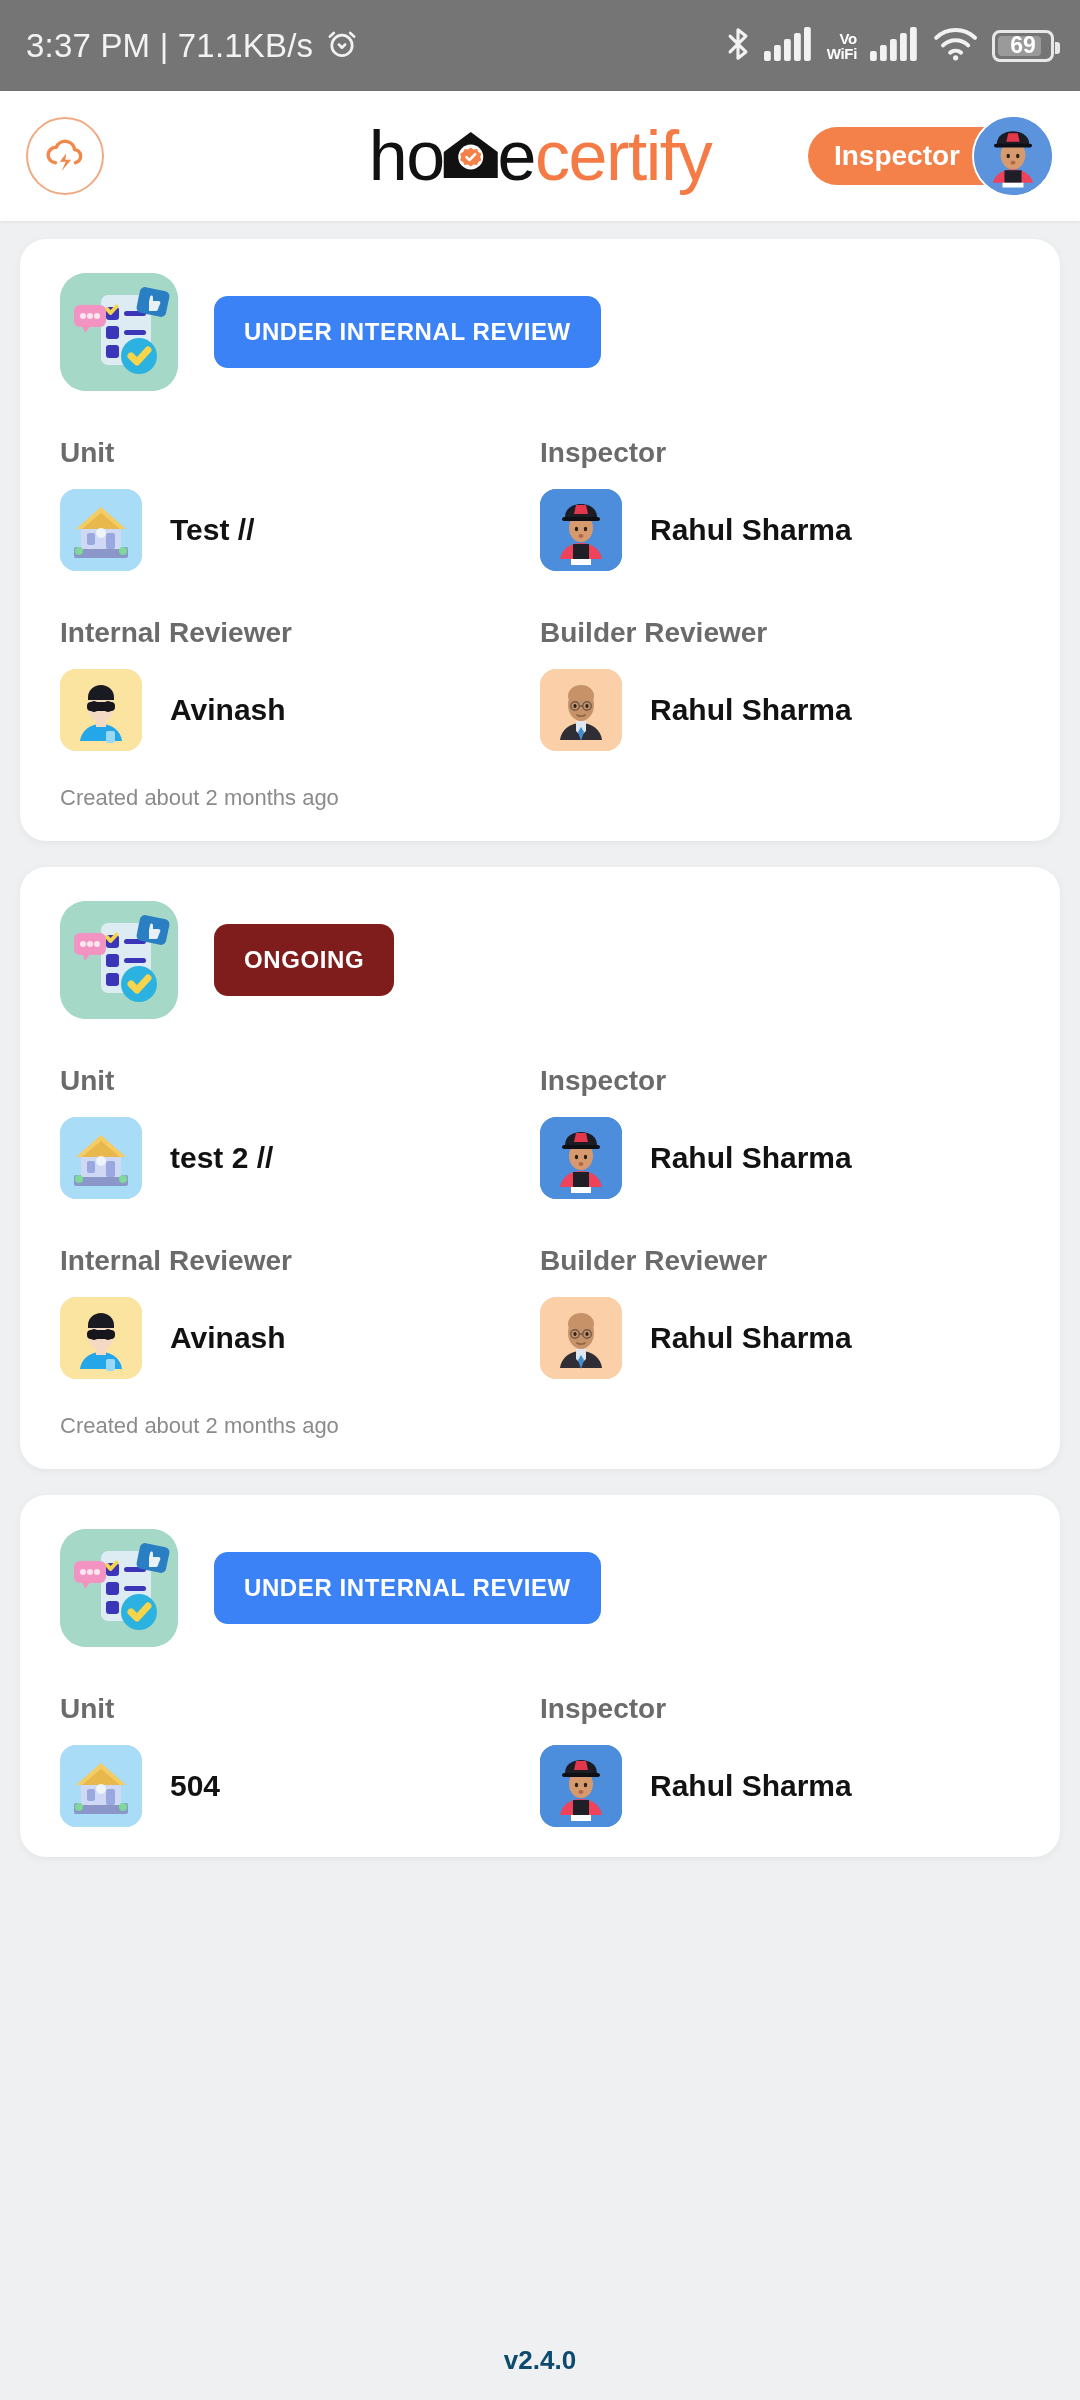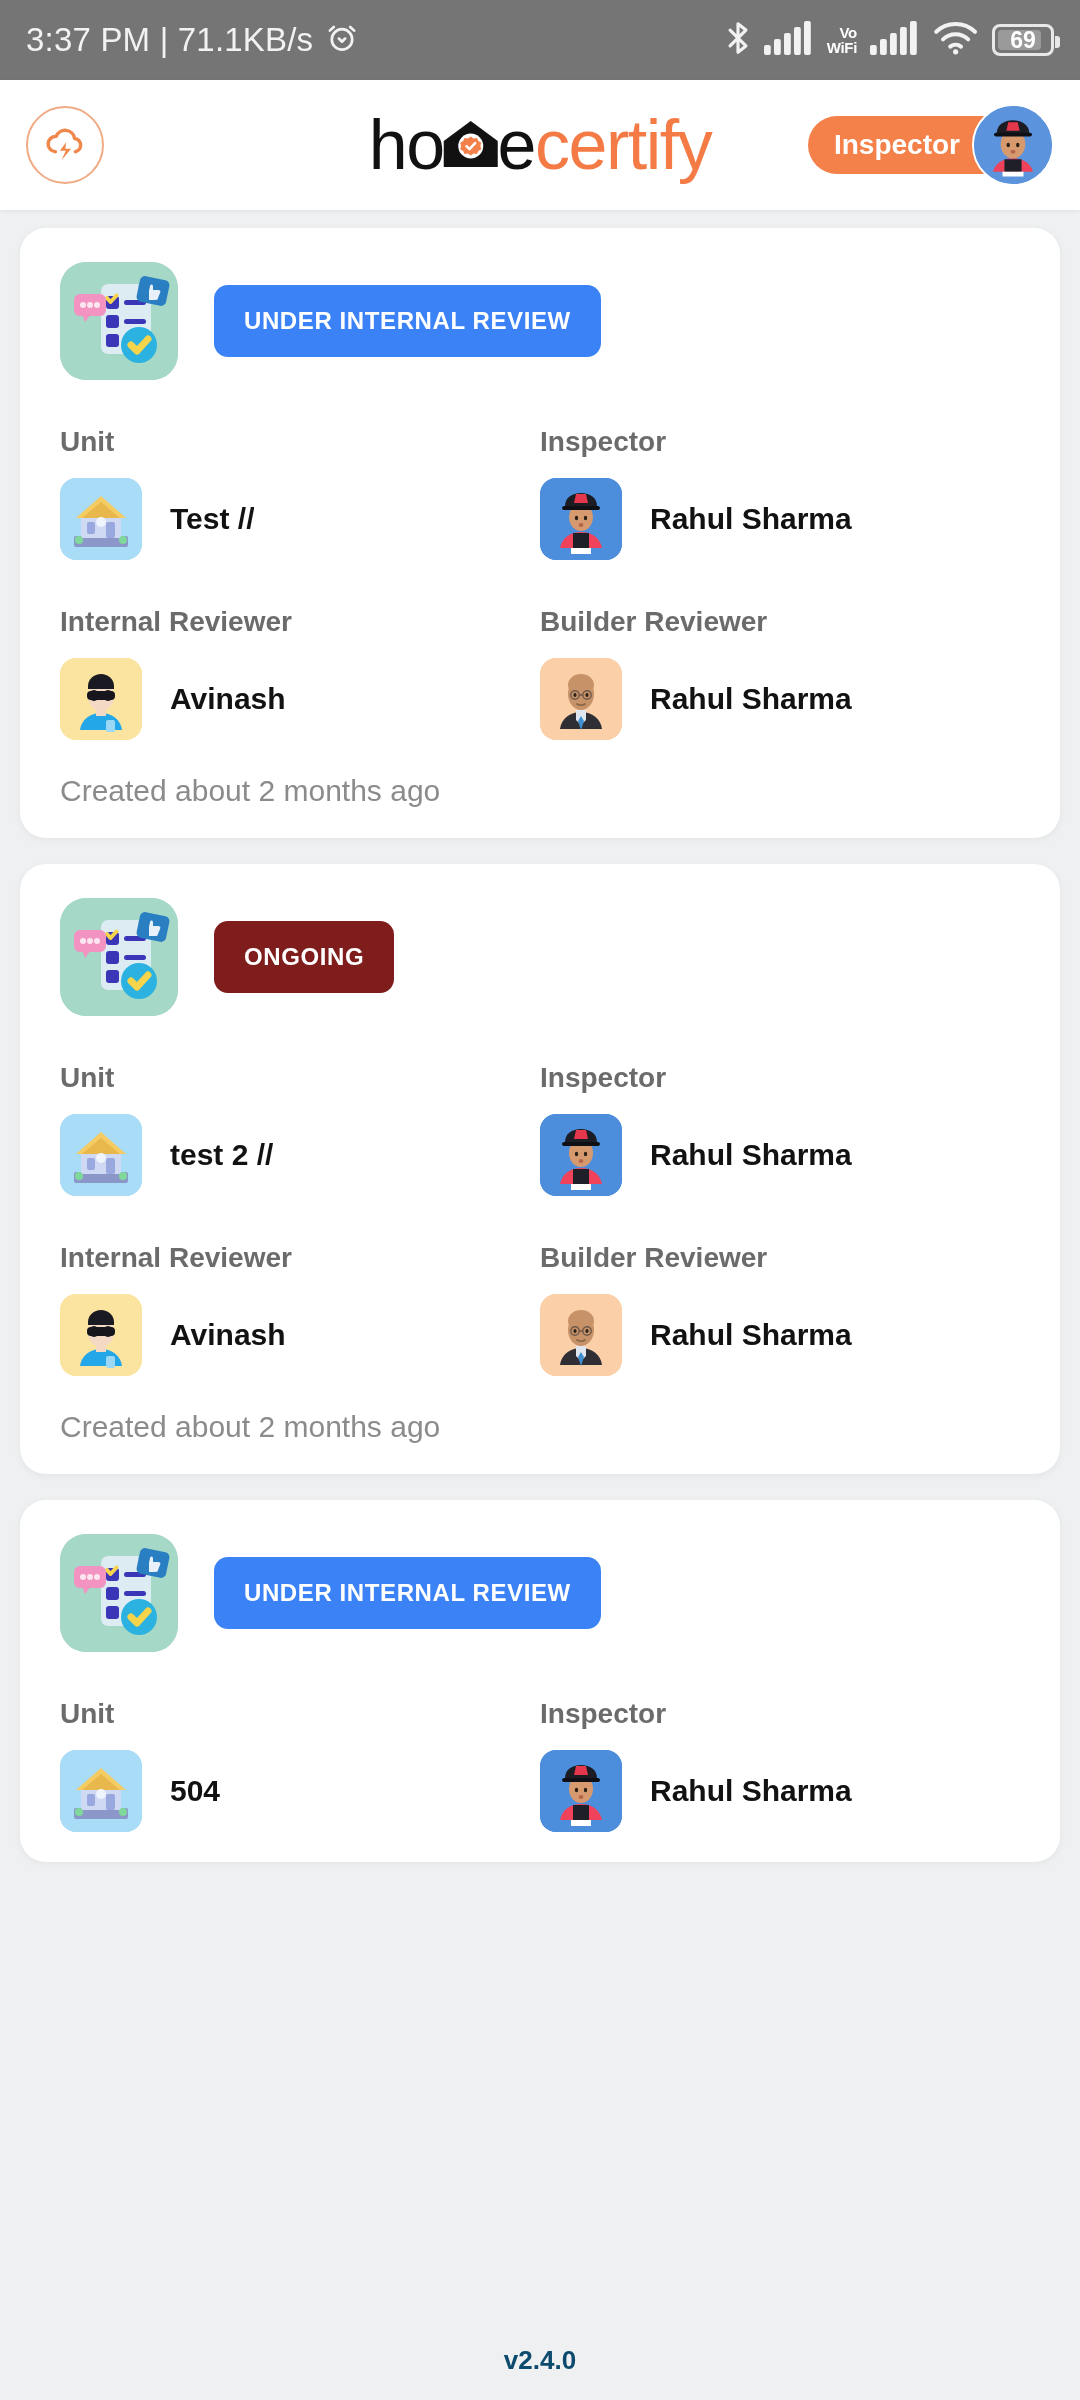--- a/index.html
+++ b/index.html
@@ -5,21 +5,21 @@
   * { box-sizing: border-box; margin: 0; padding: 0; }
   html, body {
     width: 1080px; height: 2400px;
     background: #eef0f1;
     font-family: "Liberation Sans", sans-serif;
     overflow: hidden;
   }
 
   
   .status-bar {
-    height: 80px; width: 1080px;
+    height: 91px; width: 1080px;
     background: #757575;
     display: flex; align-items: center;
     justify-content: space-between;
     padding: 0 26px;
     color: #fff;
   }
   .status-left { display: flex; align-items: center; gap: 12px; }
   .status-text { font-size: 33px; letter-spacing: 0.2px; color: #f2f2f2; }
   .status-right { display: flex; align-items: center; gap: 13px; }
   .ico { display: block; }
@@ -136,21 +136,21 @@
   .thumb-house { background: #a9dcf7; }
   .thumb-inspector { background: #4c8ddc; }
   .thumb-internal { background: #fbe3a0; }
   .thumb-builder { background: #fbcfa8; }
   .field-value {
     font-size: 30px; font-weight: bold; color: #121212;
     white-space: nowrap; overflow: hidden; text-overflow: ellipsis;
   }
 
   .created-text {
-    font-size: 30px; color: #8b8b8b; margin-top: 34px;
+    font-size: 22px; color: #8b8b8b; margin-top: 34px;
   }
 
   .continue-btn {
     margin-top: 30px; height: 96px; border-radius: 48px;
     background: #f4804a;
     display: flex; align-items: center; justify-content: center; gap: 26px;
     cursor: pointer;
   }
   .rocket-badge {
     width: 66px; height: 66px; border-radius: 16px;

